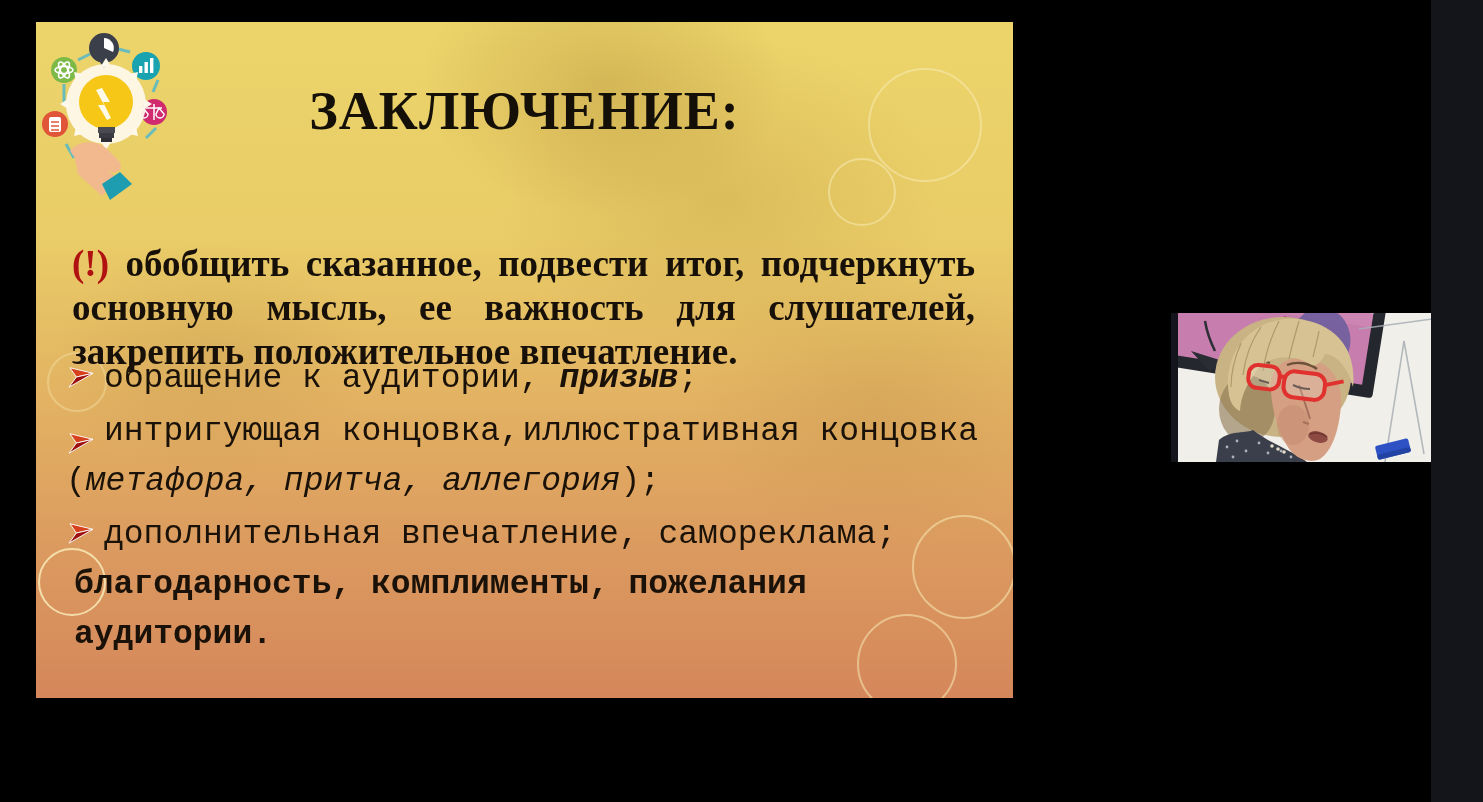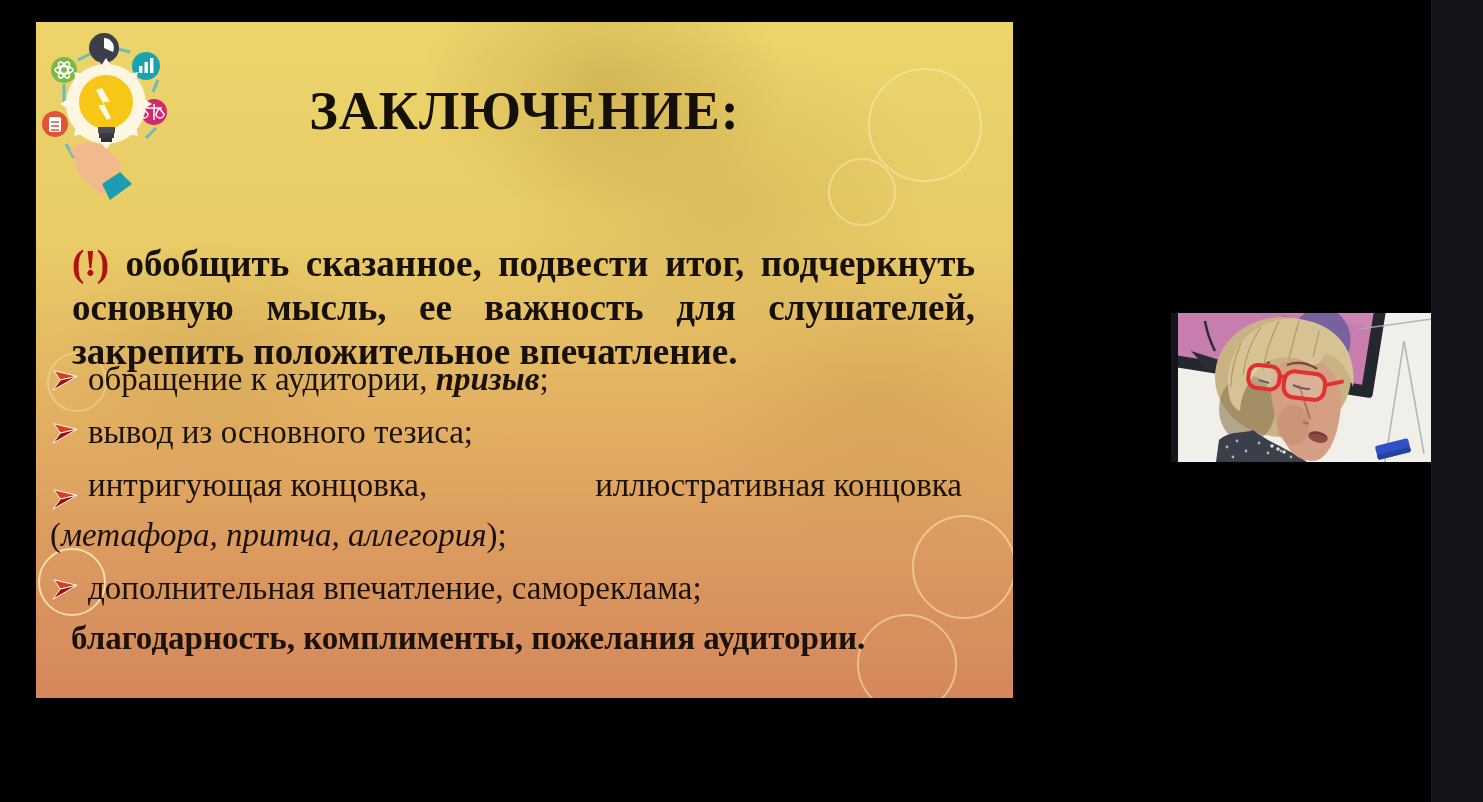--- a/index.html
+++ b/index.html
@@ -22,29 +22,29 @@
   .ring{position:absolute;border-radius:50%;border:2px solid rgba(247,235,180,.55);}
   .slide-title{
     position:absolute;top:58px;left:0;width:100%;text-align:center;
     font-size:54px;font-weight:bold;color:#141008;letter-spacing:1px;
   }
   .intro{
     position:absolute;top:183px;left:36px;width:903px;
     font-size:37px;font-weight:bold;color:#171009;line-height:44px;text-align:justify;
   }
   .intro .mark{color:#b01111;}
-  .bullets{position:absolute;top:332px;left:14px;width:912px;font-size:33px;color:#1a1208;}
+  .bullets{position:absolute;top:332px;left:30px;width:912px;font-size:33px;color:#1a1208;font-family:Liberation Mono, monospace;}
   .bullet{line-height:50px;margin-bottom:3px;}
   .bm{display:inline-block;width:30px;height:24px;margin-right:8px;transform:translateY(2px);}
   .bi{font-weight:bold;font-style:italic;}
   .it{font-style:italic;}
   .row{display:flex;align-items:baseline;}
   .row .bm{flex:0 0 30px;align-self:center;}
   .row .right{margin-left:auto;}
-  .bold-line{font-weight:bold;margin-left:21px;}
+  .bold-line{font-weight:bold;margin-left:8px;}
   .slide-icon{position:absolute;left:4px;top:10px;}
   
   .webcam{position:absolute;left:1171px;top:313px;width:261px;height:149px;overflow:hidden;background:#f1efe9;}
 </style>
 </head>
 <body>
 
 <div>
 
   <div class="slide">
@@ -119,26 +119,20 @@
     <div class="bullets">
 
       <div class="bullet">
         <span class="bm"><svg width="30" height="24" viewBox="0 0 30 26">
               <path d="M3,3 L28,9 L10,13 Z" fill="#d6401c" stroke="#fff" stroke-width="1"></path>
               <path d="M2,24 L28,9 L10,13 Z" fill="#9c1010" stroke="#fff" stroke-width="1"></path>
             </svg></span><span>обращение к аудитории, </span><span class="bi">призыв</span><span>;</span>
       </div>
 
 
-      <div class="bullet">
-        <span class="bm"><svg width="30" height="24" viewBox="0 0 30 26">
-              <path d="M3,3 L28,9 L10,13 Z" fill="#d6401c" stroke="#fff" stroke-width="1"></path>
-              <path d="M2,24 L28,9 L10,13 Z" fill="#9c1010" stroke="#fff" stroke-width="1"></path>
-            </svg></span><span>вывод из основного тезиса;</span>
-      </div>
 
       <div class="bullet">
         <div class="row">
           <span class="bm"><svg width="30" height="24" viewBox="0 0 30 26">
                 <path d="M3,3 L28,9 L10,13 Z" fill="#d6401c" stroke="#fff" stroke-width="1"></path>
                 <path d="M2,24 L28,9 L10,13 Z" fill="#9c1010" stroke="#fff" stroke-width="1"></path>
               </svg></span>
             <span>интригующая концовка,</span>
             <span class="right">иллюстративная концовка</span>
         </div>

